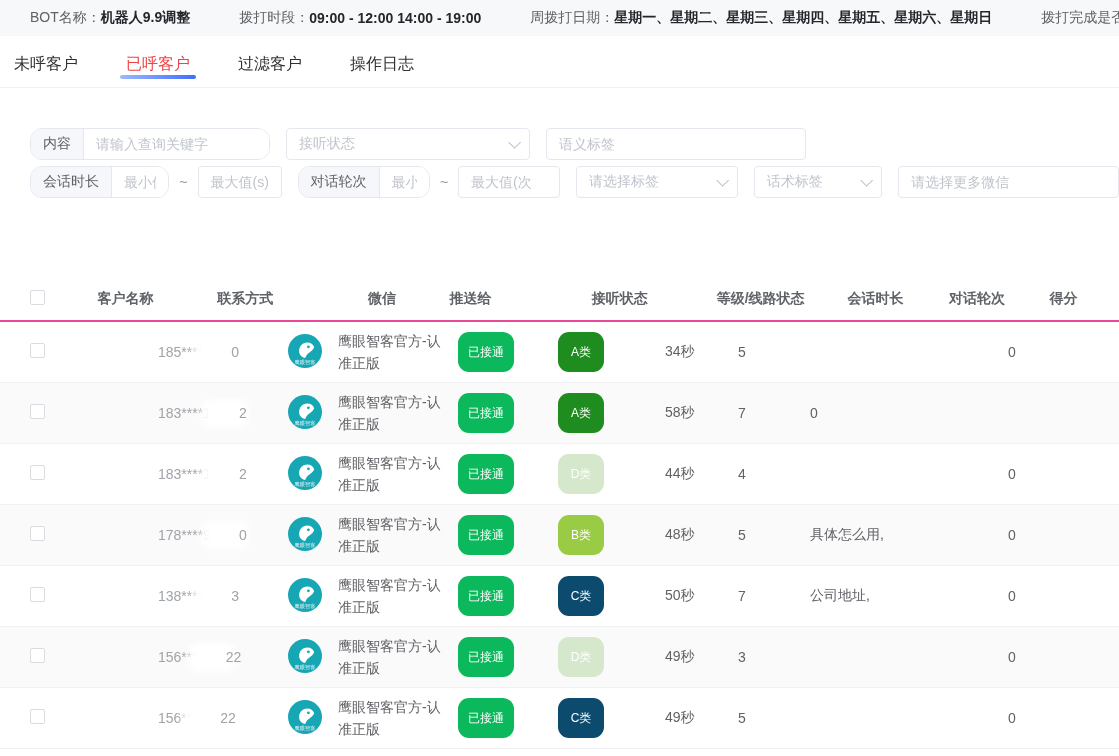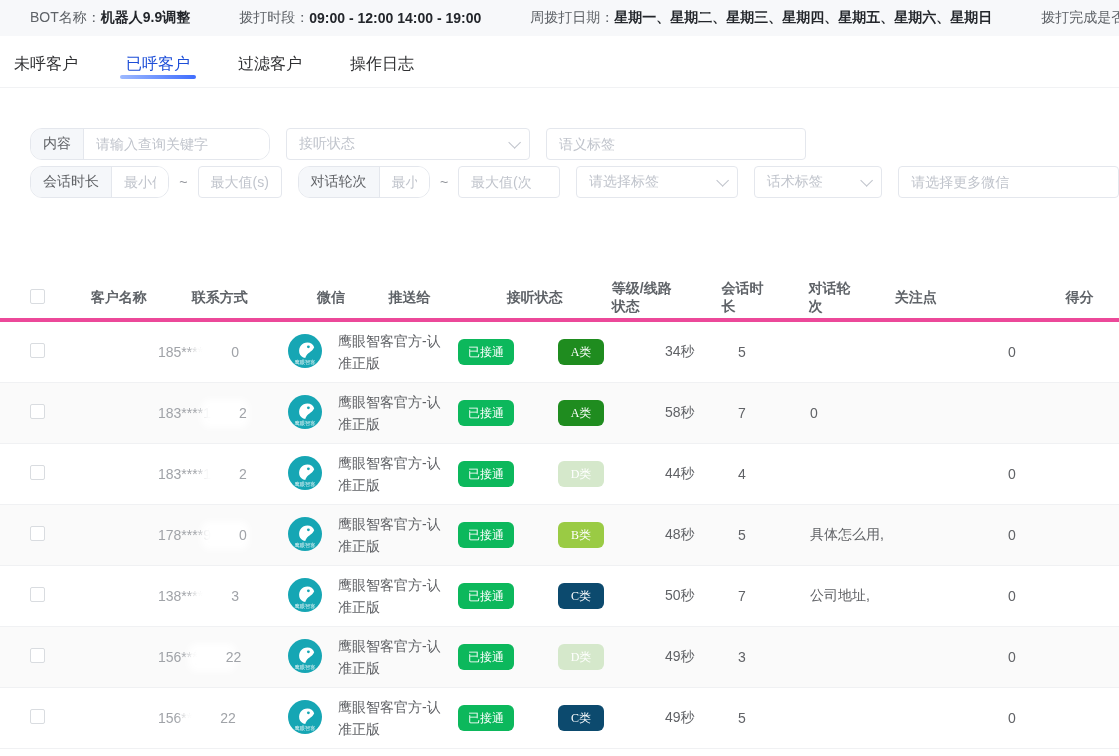--- a/index.html
+++ b/index.html
@@ -11,21 +11,21 @@
     padding-left:30px; gap:49px; white-space:nowrap; overflow:hidden; font-size:14px; }
   .tb-item { display:flex; align-items:center; }
   .tb-label { color:#5f6368; }
   .tb-value { color:#23262b; font-weight:700; }
   .tb-value.mid { font-weight:600; }
 
   
   .tabs { display:flex; gap:40px; padding:18px 0 8px 10px; height:52px;
     border-bottom:1px solid #f1f2f4; }
   .tab { font-size:16px; color:#303133; cursor:pointer; padding:0 4px 12px 4px; position:relative; }
-  .tab.active { color:#1d4ed8; }
+  .tab.active { color:#ef4444; }
   .tab.active .underline { position:absolute; left:-2px; right:-2px; bottom:0; height:4px;
     border-radius:3px; background:linear-gradient(90deg,#9db9ff,#3f6dfe); }
 
   
   .filters { margin-top:40px; padding-left:30px; }
   .frow { display:flex; align-items:center; gap:16px; height:32px; margin-bottom:6px;
     white-space:nowrap; overflow:hidden; }
   .group { display:flex; align-items:stretch; height:32px; border:1px solid #e4e7ed;
     border-radius:12px; overflow:hidden; background:#fff; }
   .group .glabel { background:#f5f7fa; color:#606266; font-size:14px; display:flex;
@@ -40,43 +40,43 @@
     align-items:center; justify-content:space-between; padding:0 12px; background:#fff;
     cursor:pointer; }
   .select .ph { color:#c0c4cc; font-size:14px; }
   .chev { width:9px; height:9px; border-right:1.5px solid #c0c4cc; border-bottom:1.5px solid #c0c4cc;
     transform:rotate(45deg) translateY(-3px); flex:none; margin-left:8px; }
   .tilde { color:#909399; font-size:14px; margin:0 -6px; }
 
   
   .table { margin-top:80px; }
   .thead, .trow { display:flex; align-items:center; padding-left:30px; }
-  .thead { height:44px; border-bottom:4px solid #ec4899;gap:38px; }
+  .thead { height:44px; border-bottom:2px solid #ec4899;gap:38px; }
   .thead .hcell { font-size:14px; font-weight:700; color:#5f6368; }
   .trow { height:61px; border-bottom:1px solid #f0f1f3; }
   .trow.zebra { background:#fafafa; }
   .cell { font-size:14px; color:#606266; }
   .c-check { width:34px; } .c-name { width:94px; } .c-contact { width:130px; }
   .c-wechat { width:50px; } .c-push { width:120px; } .c-status { width:100px; }
   .c-level { width:107px; } .c-duration { width:73px; } .c-rounds { width:72px; }
   .c-focus { width:198px; } .c-score { width:80px; }
 
   .checkbox { display:inline-block; width:15px; height:15px; border:1px solid #d9dce0;
     border-radius:2px; background:#fff; cursor:pointer; }
 
   .c-contact { color:#a0a3a8; position:relative; }
   .redact { display:inline-block; width:34px; height:15px; vertical-align:middle;
     margin:0 -3px; background:rgba(255,255,255,.96);
     box-shadow:0 0 7px 7px rgba(255,255,255,.96); border-radius:3px; }
 
   .wx { display:inline-block; width:34px; height:34px; }
   .push-text { display:inline-block; width:106px; font-size:14px; color:#606266; line-height:22px; }
 
-  .pill { display:inline-flex; align-items:center; justify-content:center; height:26px;
-    border-radius:6px; color:#fff; font-size:12px; padding:0 10px; min-width:46px;font-family:Liberation Serif, serif; }
+  .pill { display:inline-flex; align-items:center; justify-content:center; height:40px;
+    border-radius:11px; color:#fff; font-size:12px; padding:0 10px; min-width:46px; }
   .pill.answered { background:#0cb85c; }
   .pill.lvl-A { background:#1f8c1f; }
   .pill.lvl-B { background:#9acb44; }
   .pill.lvl-C { background:#0c4a6e; }
   .pill.lvl-D { background:#d5e8cb; }
 </style>
 </head>
 <body>
 
 <div class="topbar">
@@ -145,21 +145,20 @@
   <div class="thead">
     <div class="hcell c-check"><span class="checkbox"></span></div>
     <div class="hcell c-name">客户名称</div>
     <div class="hcell c-contact" style="color:#5f6368">联系方式</div>
     <div class="hcell c-wechat">微信</div>
     <div class="hcell c-push">推送给</div>
     <div class="hcell c-status">接听状态</div>
     <div class="hcell c-level">等级/线路状态</div>
     <div class="hcell c-duration">会话时长</div>
     <div class="hcell c-rounds">对话轮次</div>
-    <div class="hcell c-focus">关注点</div>
     <div class="hcell c-score">得分</div>
   </div>
   <div id="rows">
   <div class="trow">
     <div class="cell c-check"><span class="checkbox"></span></div>
     <div class="cell c-name"></div>
     <div class="cell c-contact">
       <span class="ph-pre">185****</span><span class="redact"></span><span class="ph-suf">0</span>
     </div>
     <div class="cell c-wechat">

